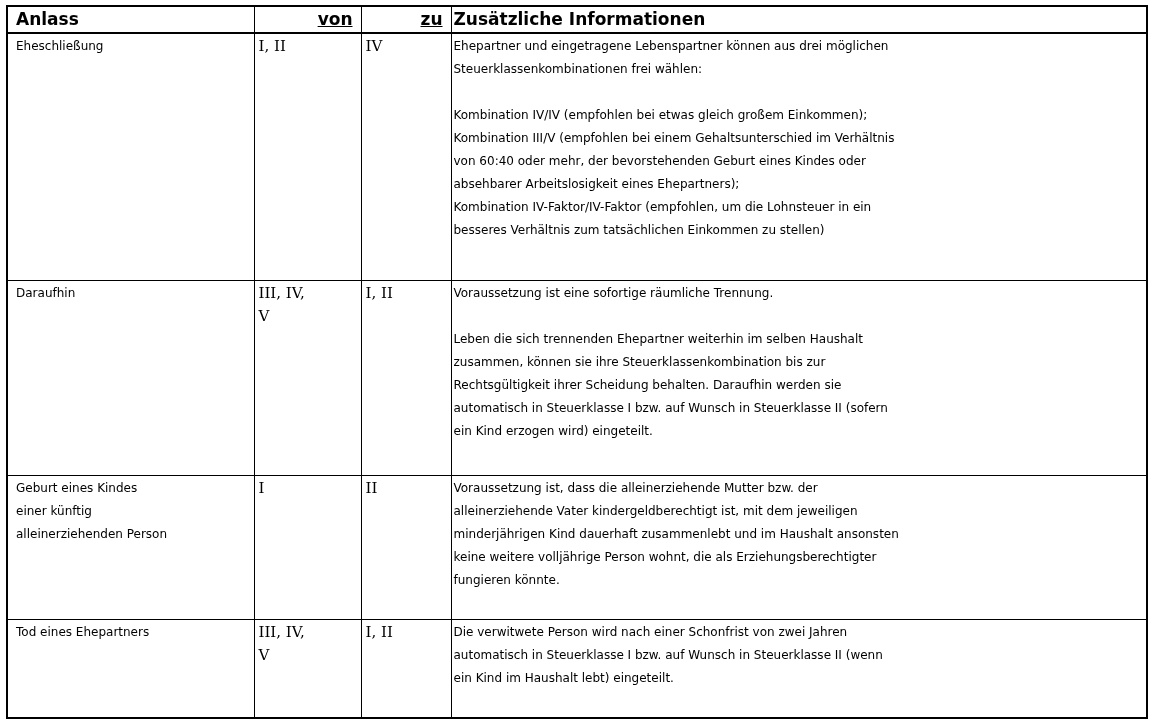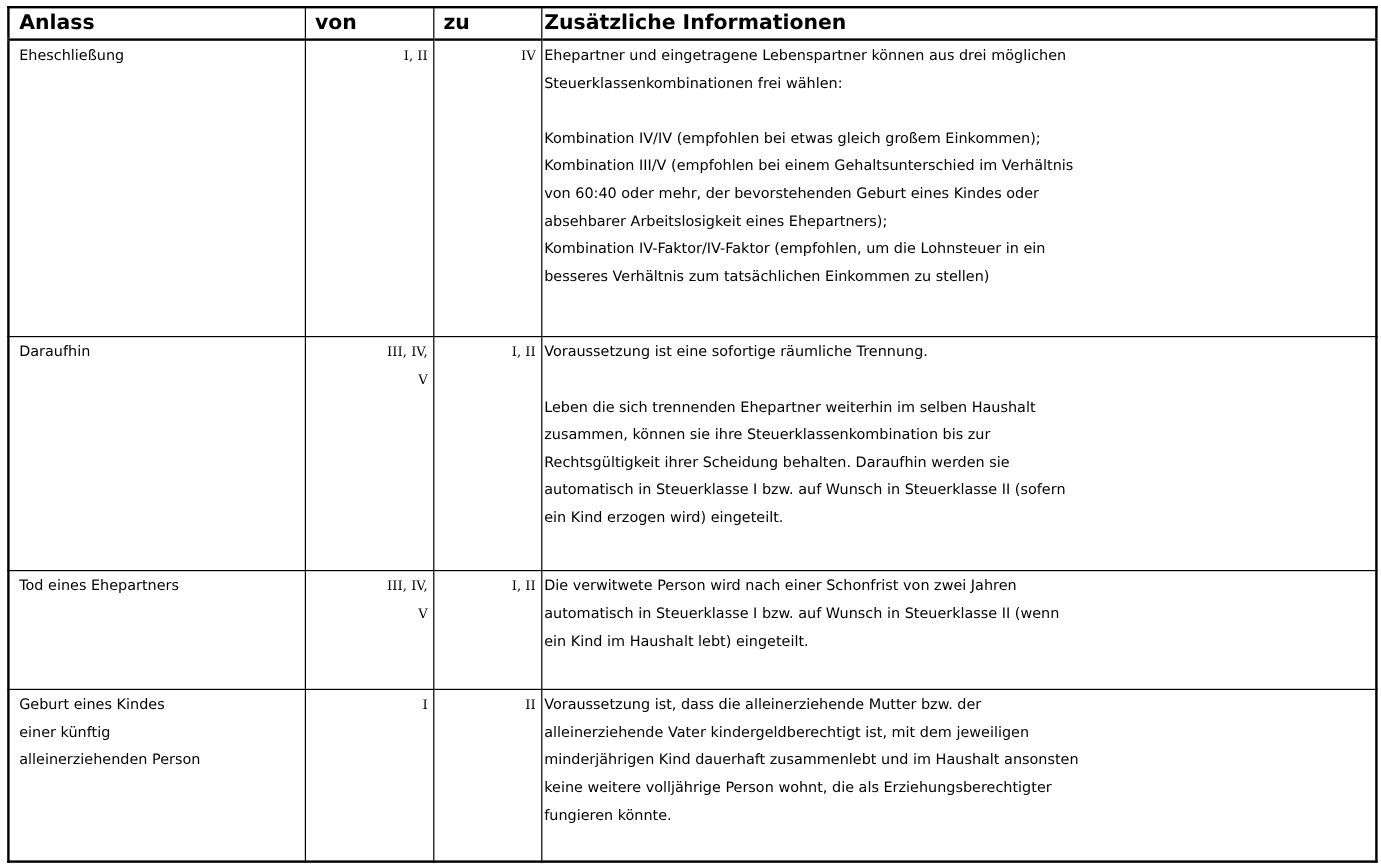--- a/index.html
+++ b/index.html
@@ -32,34 +32,34 @@
   }
   .steuer-table thead th {
     border-bottom: 2px solid #000000;
     font-size: 17px;
     font-weight: bold;
     text-align: left;
     height: 22px;
     line-height: 22px;
     white-space: nowrap;
   }
-  .steuer-table thead th.center { text-align: left; }
+  .steuer-table thead th.center { text-align: right; text-decoration: underline; }
   .steuer-table td {
     font-size: 12px;
     line-height: 23px;
     white-space: pre-line;
   }
   .steuer-table td.cell-anlass {
     padding-left: 8px;
   }
   .steuer-table td.cell-nums {
     font-family: "DejaVu Serif", serif;
-    font-size: 11px;
+    font-size: 15px;
     line-height: 23px;
-    text-align: right;
+    text-align: left;
     padding-left: 4px;
     padding-right: 4px;
   }
   .steuer-table td.cell-info,
   .steuer-table thead th.head-info {
     padding-left: 2px;
   }
 </style>
 </head>
 <body>
@@ -101,36 +101,36 @@
 V</td>
         <td class="cell-nums">I, II</td>
         <td class="cell-info">Voraussetzung ist eine sofortige räumliche Trennung.
 
 Leben die sich trennenden Ehepartner weiterhin im selben Haushalt
 zusammen, können sie ihre Steuerklassenkombination bis zur
 Rechtsgültigkeit ihrer Scheidung behalten. Daraufhin werden sie
 automatisch in Steuerklasse I bzw. auf Wunsch in Steuerklasse II (sofern
 ein Kind erzogen wird) eingeteilt.</td>
       </tr>
-      <tr style="height:99px">
-        <td class="cell-anlass">Tod eines Ehepartners</td>
-        <td class="cell-nums">III, IV,
-V</td>
-        <td class="cell-nums">I, II</td>
-        <td class="cell-info">Die verwitwete Person wird nach einer Schonfrist von zwei Jahren
-automatisch in Steuerklasse I bzw. auf Wunsch in Steuerklasse II (wenn
-ein Kind im Haushalt lebt) eingeteilt.</td>
-      </tr>
       <tr style="height:144px">
         <td class="cell-anlass">Geburt eines Kindes
 einer künftig
 alleinerziehenden Person</td>
         <td class="cell-nums">I</td>
         <td class="cell-nums">II</td>
         <td class="cell-info">Voraussetzung ist, dass die alleinerziehende Mutter bzw. der
 alleinerziehende Vater kindergeldberechtigt ist, mit dem jeweiligen
 minderjährigen Kind dauerhaft zusammenlebt und im Haushalt ansonsten
 keine weitere volljährige Person wohnt, die als Erziehungsberechtigter
 fungieren könnte.</td>
       </tr>
+      <tr style="height:99px">
+        <td class="cell-anlass">Tod eines Ehepartners</td>
+        <td class="cell-nums">III, IV,
+V</td>
+        <td class="cell-nums">I, II</td>
+        <td class="cell-info">Die verwitwete Person wird nach einer Schonfrist von zwei Jahren
+automatisch in Steuerklasse I bzw. auf Wunsch in Steuerklasse II (wenn
+ein Kind im Haushalt lebt) eingeteilt.</td>
+      </tr>
     </tbody>
   </table>
 </div>
 
 </body></html>

